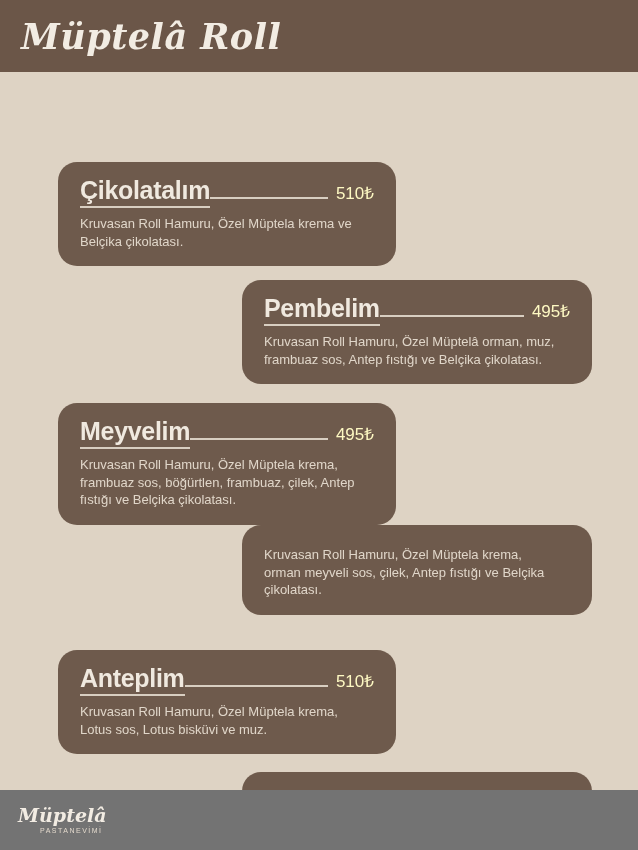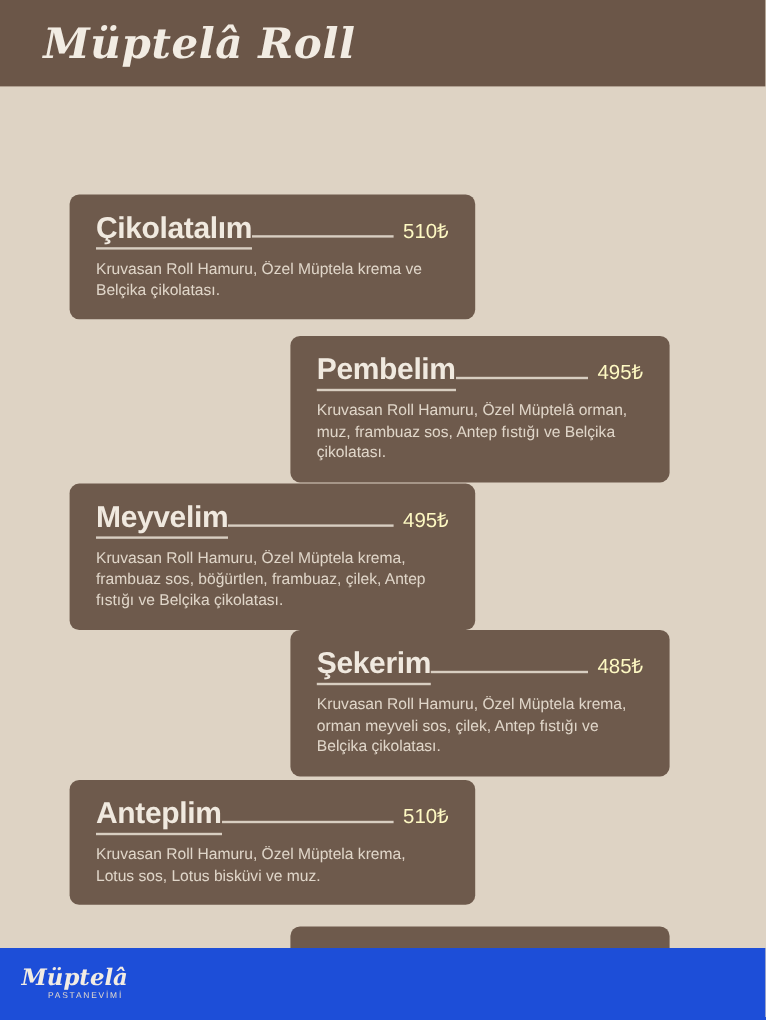--- a/index.html
+++ b/index.html
@@ -15,21 +15,21 @@
     position: relative;
     overflow: hidden;
   }
 
   
   .header {
     height: 72px;
     background: #6b5648;
     display: flex;
     align-items: center;
-    padding-left: 36px;
+    padding-left: 21px;
   }
 
   .brand-title {
     font-family: "DejaVu Serif", serif;
     font-style: italic;
     font-weight: 700;
     font-size: 35px;
     color: #f2ece3;
     letter-spacing: 0.5px;
   }
@@ -37,28 +37,28 @@
   
   .menu {
     position: relative;
     padding-top: 18px;
     height: 712px;
   }
 
   .card {
     position: absolute;
     background: #6e5a4c;
-    border-radius: 8px;
+    border-radius: 19px;
     padding: 14px 22px 16px 22px;
     display: flex;
     flex-direction: column;
   }
 
   .card.left  { left: 58px;  width: 338px; }
-  .card.right { left: 242px; width: 316px; }
+  .card.right { left: 242px; width: 350px; }
 
   .card-head {
     display: flex;
     align-items: baseline;
     justify-content: flex-end;
     width: 100%;
   }
 
   .card-name {
     font-family: "Liberation Sans", sans-serif;
@@ -103,21 +103,21 @@
   #card-4 { top: 578px; }
   #card-5 { top: 700px; }
 
   
   .footer {
     position: absolute;
     bottom: 0;
     left: 0;
     width: 638px;
     height: 60px;
-    background: #1d4ed8;
+    background: #737373;
     display: flex;
     align-items: center;
     padding-left: 18px;
   }
 
   .footer-logo {
     display: flex;
     flex-direction: column;
     align-items: flex-start;
     line-height: 1;
@@ -169,25 +169,20 @@
   <div class="card left" id="card-2">
     <div class="card-head">
       <div class="card-name">Meyvelim</div>
       <div class="dotfill"></div>
       <div class="card-price">495₺</div>
     </div>
     <div class="card-desc">Kruvasan Roll Hamuru, Özel Müptela krema, frambuaz sos, böğürtlen, frambuaz, çilek, Antep fıstığı ve Belçika çikolatası.</div>
   </div>
 
   <div class="card right" id="card-3">
-    <div class="card-head">
-      <div class="card-name">Şekerim</div>
-      <div class="dotfill"></div>
-      <div class="card-price">485₺</div>
-    </div>
     <div class="card-desc">Kruvasan Roll Hamuru, Özel Müptela krema, orman meyveli sos, çilek, Antep fıstığı ve Belçika çikolatası.</div>
   </div>
 
   <div class="card left" id="card-4">
     <div class="card-head">
       <div class="card-name">Anteplim</div>
       <div class="dotfill"></div>
       <div class="card-price">510₺</div>
     </div>
     <div class="card-desc">Kruvasan Roll Hamuru, Özel Müptela krema, Lotus sos, Lotus bisküvi ve muz.</div>

